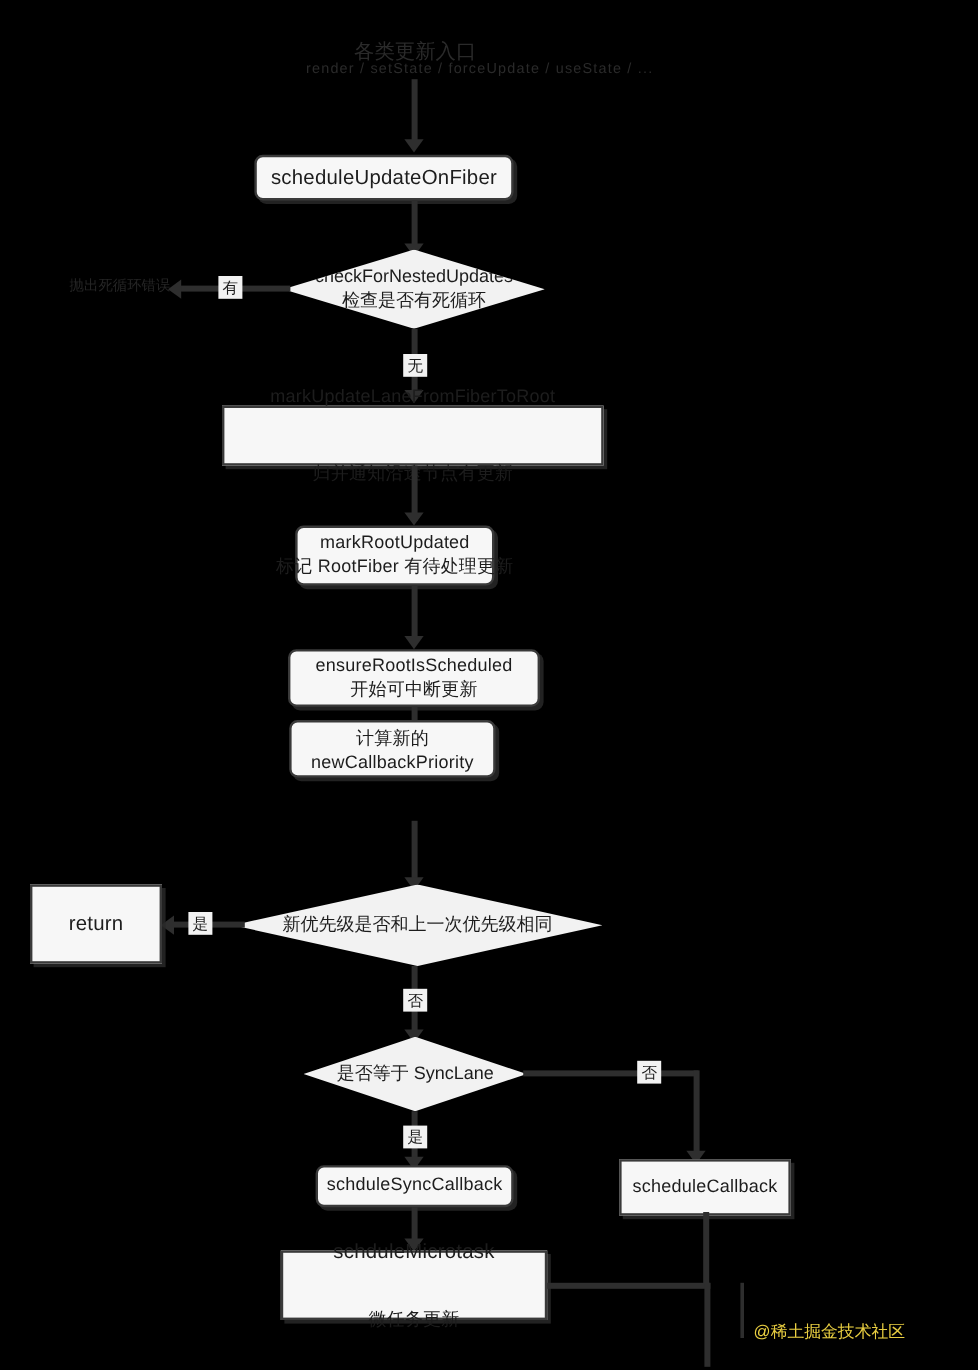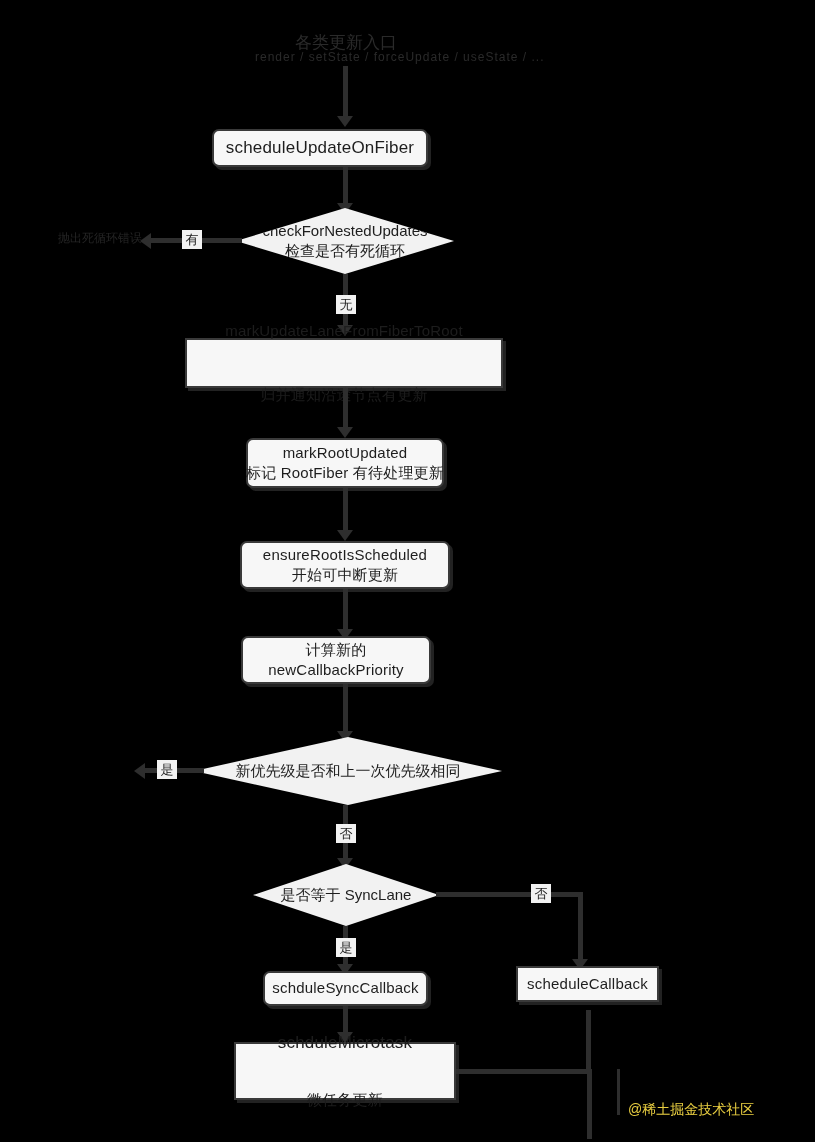--- a/index.html
+++ b/index.html
@@ -158,54 +158,57 @@
   <div class="edge-label" style="left:336px; top:295px; width:16px;">无</div>
 
   <div class="node" style="left:185px; top:338px; width:318px; height:50px;gap:43px;">
     <span class="l1">markUpdateLaneFromFiberToRoot</span>
     <span class="l2">归并通知沿途节点有更新</span>
   </div>
 
   <div class="edge-v" style="left:343px; top:388px; height:46px;"></div>
   <div class="arrow-down" style="left:337px; top:427px;"></div>
 
-  <div class="node rounded" style="left:246px; top:438px; width:198px; height:50px;">
+  <div class="node rounded" style="left:246px; top:438px; width:166px; height:50px;">
     <span class="l1">markRootUpdated</span>
     <span class="l2">标记 RootFiber 有待处理更新</span>
   </div>
 
   <div class="edge-v" style="left:343px; top:488px; height:48px;"></div>
   <div class="arrow-down" style="left:337px; top:530px;"></div>
 
   <div class="node rounded" style="left:240px; top:541px; width:210px; height:48px;">
     <span class="l1">ensureRootIsScheduled</span>
     <span class="l2">开始可中断更新</span>
   </div>
 
   <div class="edge-v" style="left:343px; top:589px; height:48px;"></div>
   <div class="arrow-down" style="left:337px; top:629px;"></div>
 
-  <div class="node rounded" style="left:241px; top:636px; width:190px; height:48px;">
+  <div class="node rounded" style="left:241px; top:600px; width:172px; height:48px;justify-content:flex-end;">
     <span class="l1">计算新的</span>
     <span class="l2">newCallbackPriority</span>
   </div>
 
   <div class="edge-v" style="left:343px; top:684px; height:56px;"></div>
   <div class="arrow-down" style="left:337px; top:731px;"></div>
 
   <div class="diamond" style="left:194px; top:737px; width:308px; height:68px;">
     <div class="inner">
       <span class="l1">新优先级是否和上一次优先级相同</span>
     </div>
   </div>
 
   <div class="edge-h" style="left:140px; top:768px; width:64px;"></div>
   <div class="arrow-left" style="left:134px; top:763px;"></div>
   <div class="edge-label" style="left:157px; top:760px; width:16px;">是</div>
 
+  <div class="node node-big" style="left:25px; top:737px; width:110px; height:66px;">
+    <span class="l1">return</span>
+  </div>
 
   <div class="edge-v" style="left:343px; top:805px; height:60px;"></div>
   <div class="arrow-down" style="left:337px; top:858px;"></div>
   <div class="edge-label" style="left:336px; top:824px; width:16px;">否</div>
 
   <div class="diamond" style="left:253px; top:864px; width:186px; height:62px;">
     <div class="inner">
       <span class="l1">是否等于 SyncLane</span>
     </div>
   </div>
@@ -216,21 +219,21 @@
   <div class="edge-label" style="left:531px; top:884px; width:16px;">否</div>
 
   <div class="edge-v" style="left:343px; top:926px; height:46px;"></div>
   <div class="arrow-down" style="left:337px; top:964px;"></div>
   <div class="edge-label" style="left:336px; top:938px; width:16px;">是</div>
 
   <div class="node rounded" style="left:263px; top:971px; width:165px; height:35px;">
     <span class="l1">schduleSyncCallback</span>
   </div>
 
-  <div class="node" style="left:516px; top:966px; width:143px; height:36px;text-align:center;">
+  <div class="node" style="left:516px; top:966px; width:143px; height:47px;text-align:center;">
     <span class="l1">scheduleCallback</span>
   </div>
 
   <div class="edge-v" style="left:343px; top:1006px; height:34px;"></div>
   <div class="arrow-down" style="left:337px; top:1032px;"></div>
 
   <div class="node" style="left:234px; top:1042px; width:222px; height:58px;gap:35px;">
     <span class="l1 node-big">schduleMicrotask</span>
     <span class="l2">微任务更新</span>
   </div>

